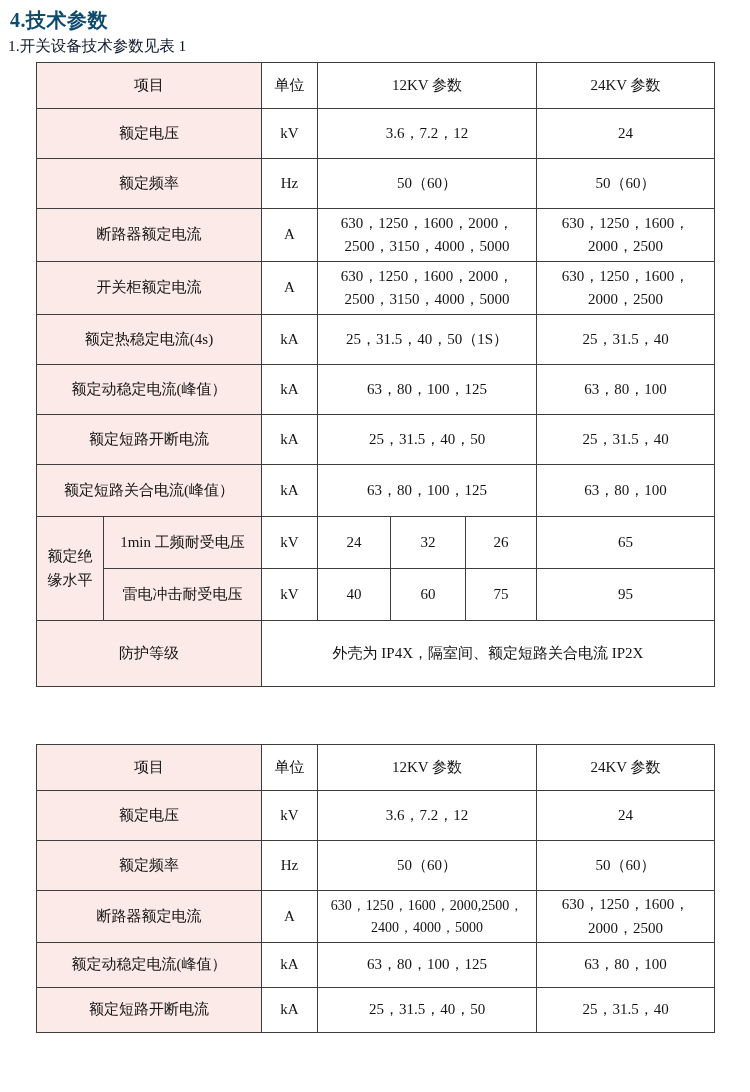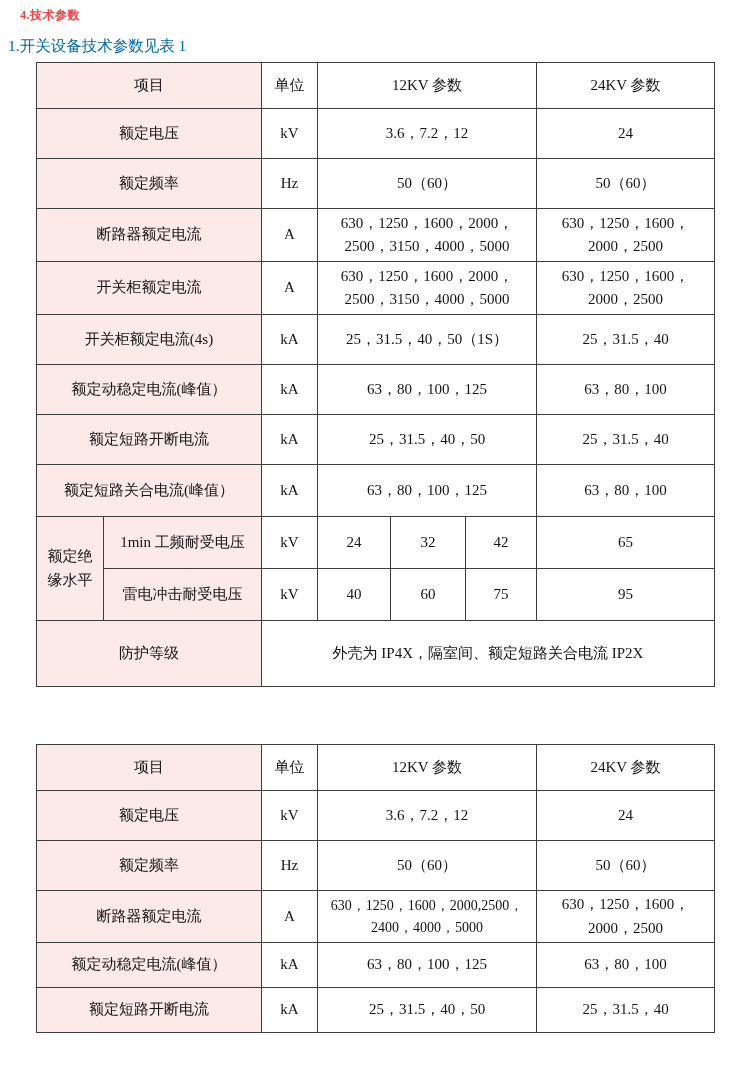--- a/index.html
+++ b/index.html
@@ -11,31 +11,31 @@
   }
   .page {
     position: relative;
     width: 750px;
     height: 1092px;
     background: #ffffff;
     overflow: hidden;
   }
   .sec-title {
     position: absolute;
-    left: 20px;
+    left: 10px;
     top: 7px;
-    font-size: 12px;
+    font-size: 20px;
     font-weight: bold;
-    color: #ef4444;
+    color: #0c4a6e;
     letter-spacing: 0.5px;
   }
   .caption {
     position: absolute;
     font-size: 15.5px;
-    color: #0369a1;
+    color: #0f172a;
   }
   .cap1 { left: 8px; top: 36px; }
   .cap2 { left: 10px; top: 711px; }
   table.ptable {
     position: absolute;
     left: 36px;
     width: 678px;
     border-collapse: collapse;
     table-layout: fixed;
   }
@@ -96,21 +96,21 @@
           <td colspan="3">630，1250，1600，2000，2500，3150，4000，5000</td>
           <td>630，1250，1600，2000，2500</td>
         </tr>
         <tr style="height: 53px;">
           <td colspan="2" class="pink">开关柜额定电流</td>
           <td>A</td>
           <td colspan="3">630，1250，1600，2000，2500，3150，4000，5000</td>
           <td>630，1250，1600，2000，2500</td>
         </tr>
         <tr style="height: 50px;">
-          <td colspan="2" class="pink">开关柜额定电流(4s)</td>
+          <td colspan="2" class="pink">额定热稳定电流(4s)</td>
           <td>kA</td>
           <td colspan="3">25，31.5，40，50（1S）</td>
           <td>25，31.5，40</td>
         </tr>
         <tr style="height: 50px;">
           <td colspan="2" class="pink">额定动稳定电流(峰值）</td>
           <td>kA</td>
           <td colspan="3">63，80，100，125</td>
           <td>63，80，100</td>
         </tr>
@@ -125,21 +125,21 @@
           <td>kA</td>
           <td colspan="3">63，80，100，125</td>
           <td>63，80，100</td>
         </tr>
         <tr style="height: 52px;">
           <td rowspan="2" class="pink">额定绝缘水平</td>
           <td class="pink">1min 工频耐受电压</td>
           <td>kV</td>
           <td>24</td>
           <td>32</td>
-          <td>42</td>
+          <td>26</td>
           <td>65</td>
         </tr>
         <tr style="height: 52px;">
           <td class="pink">雷电冲击耐受电压</td>
           <td>kV</td>
           <td>40</td>
           <td>60</td>
           <td>75</td>
           <td>95</td>
         </tr>

